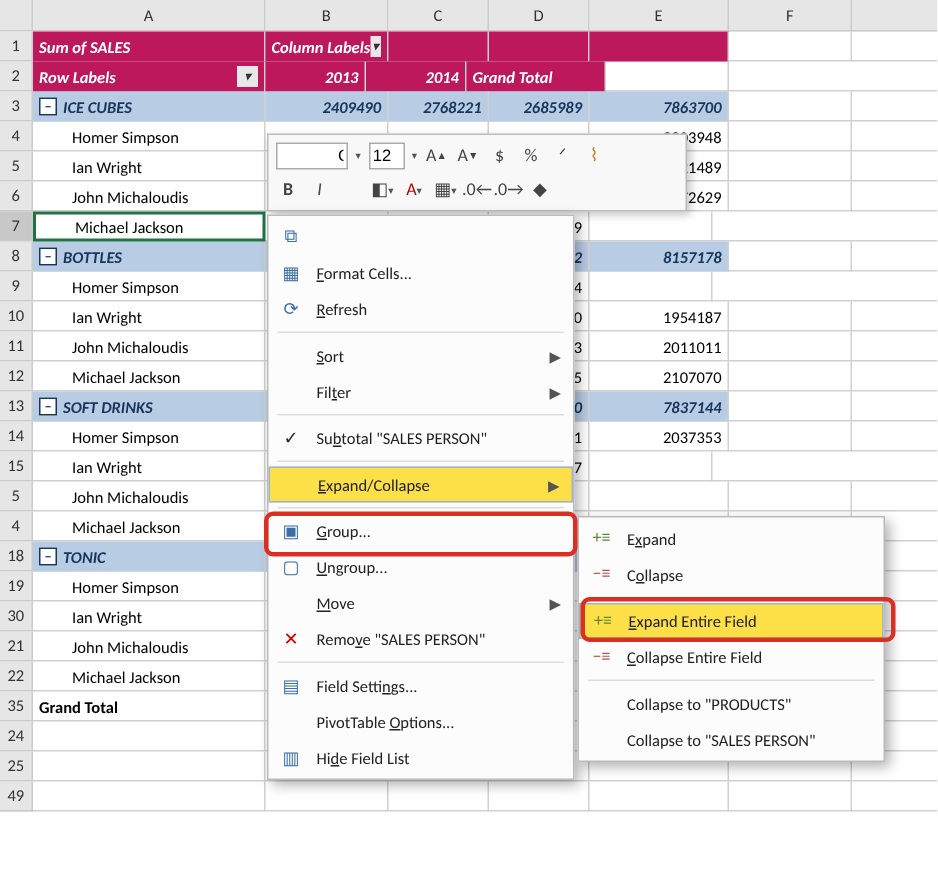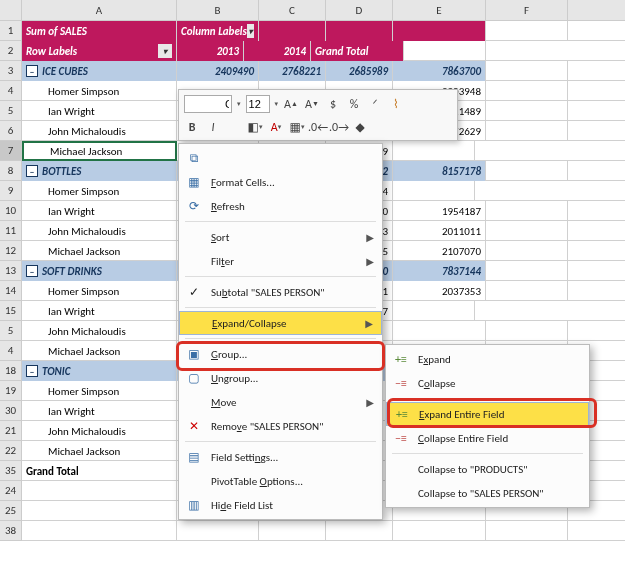--- a/index.html
+++ b/index.html
@@ -323,21 +323,21 @@
       <div class="row">
         <div class="rowhdr">25</div>
         <div class="cell cA"></div>
         <div class="cell cB"></div>
         <div class="cell cC"></div>
         <div class="cell cD"></div>
         <div class="cell cE"></div>
         <div class="cell cF"></div>
       </div>
       <div class="row">
-        <div class="rowhdr">38</div>
+        <div class="rowhdr">49</div>
         <div class="cell cA"></div>
         <div class="cell cB"></div>
         <div class="cell cC"></div>
         <div class="cell cD"></div>
         <div class="cell cE"></div>
         <div class="cell cF"></div>
       </div>
     </div>
 </div>
 

